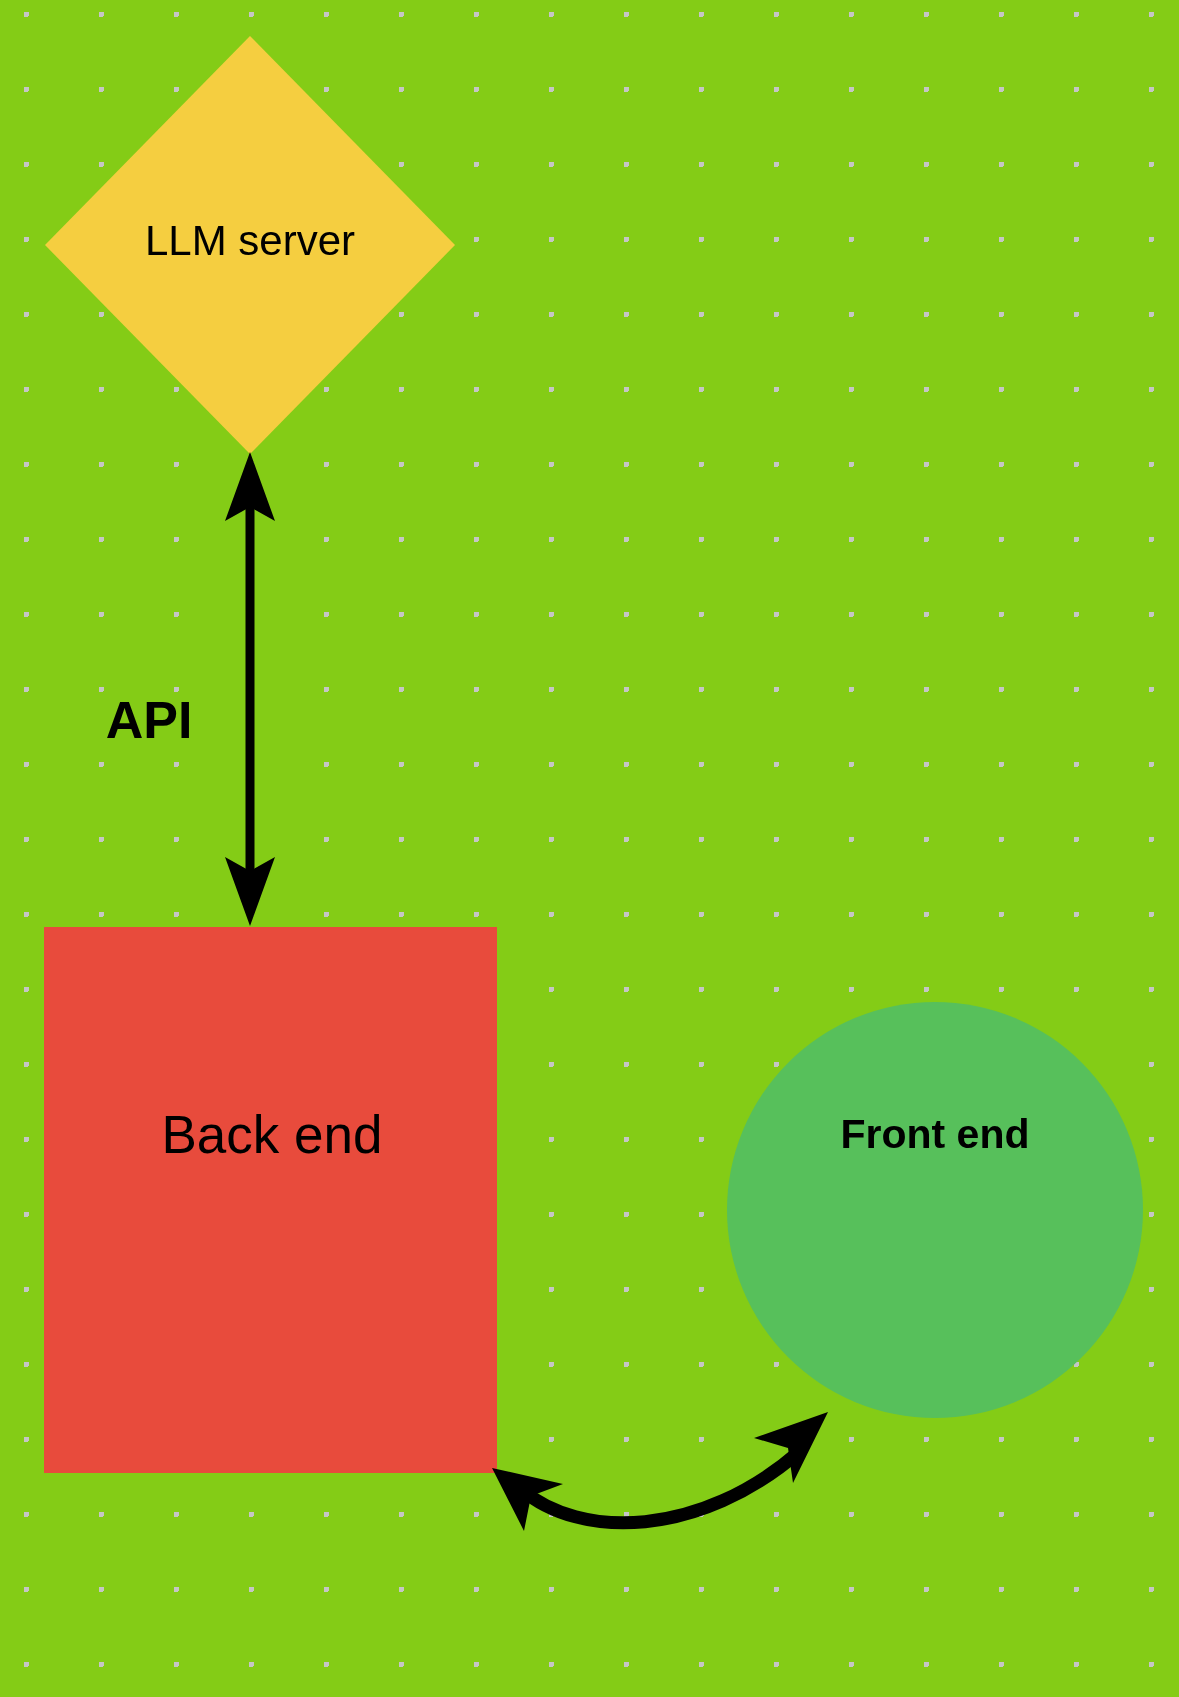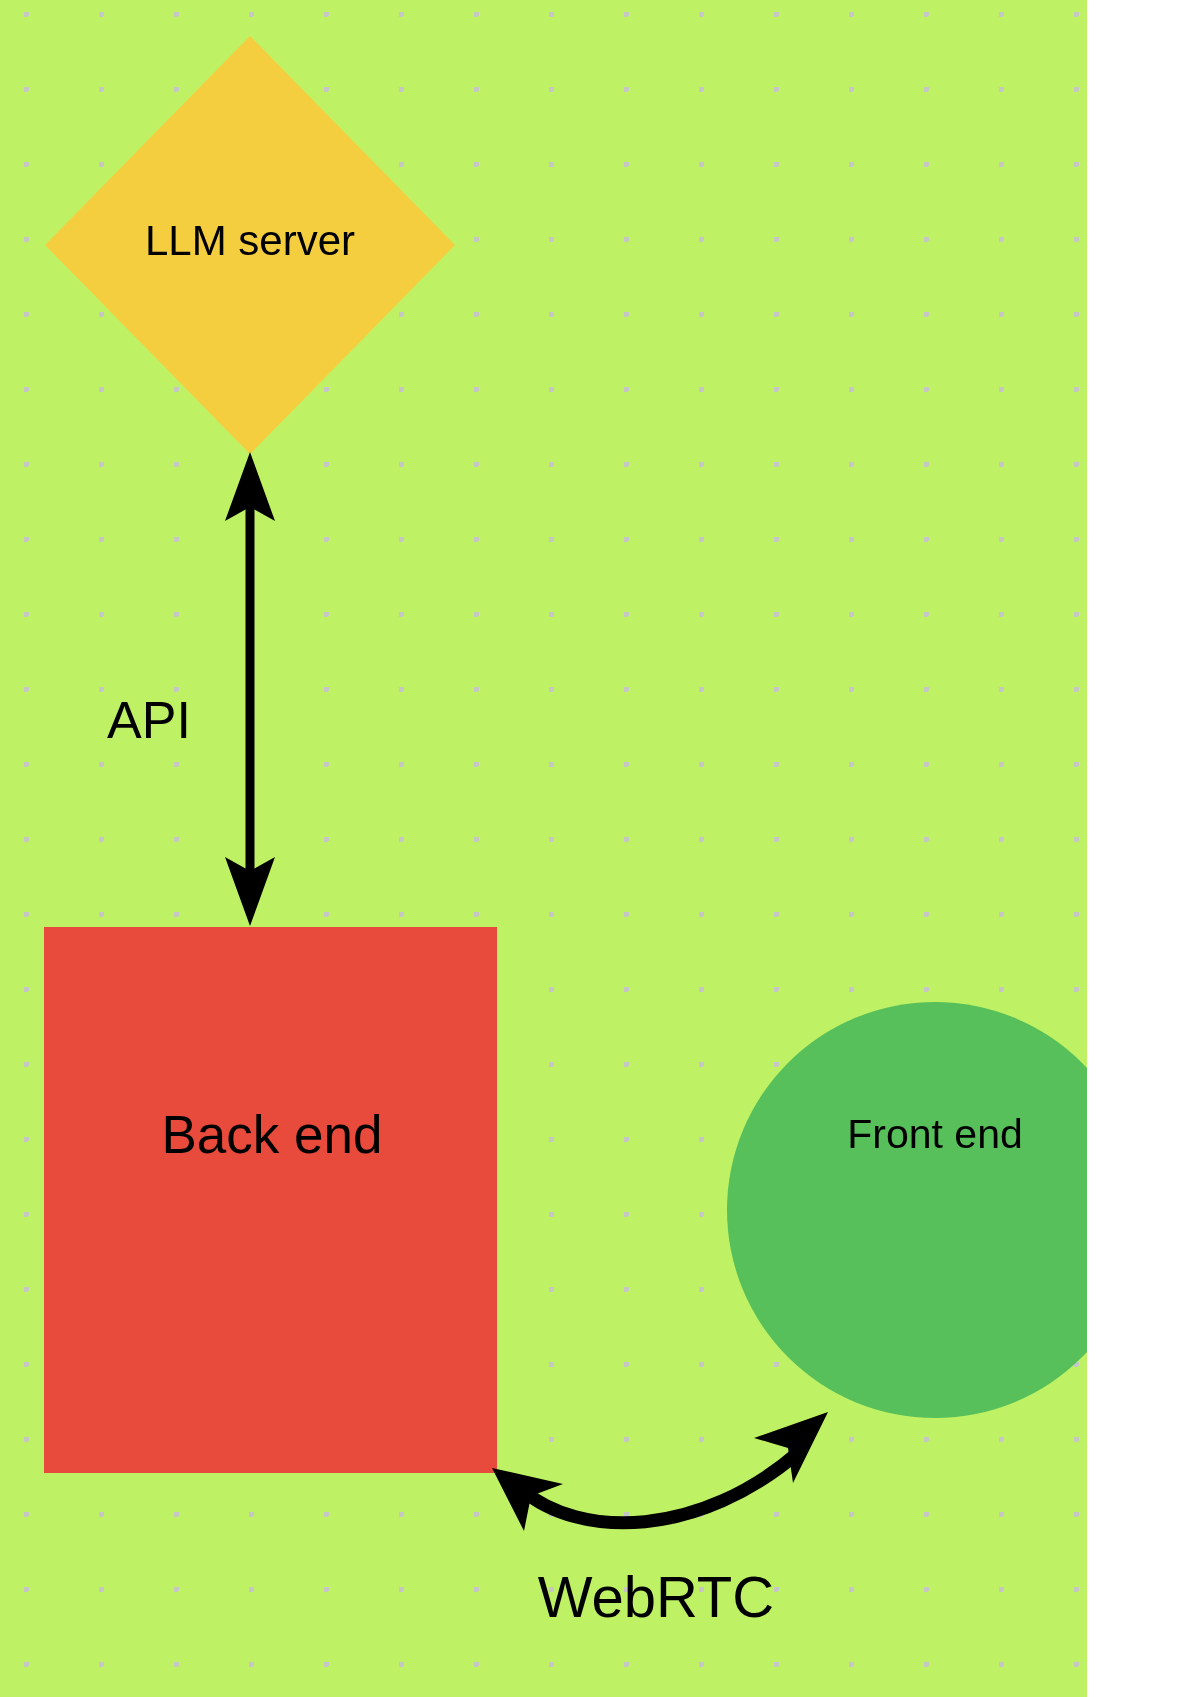--- a/index.html
+++ b/index.html
@@ -2,23 +2,23 @@
 <html><head>
 <meta charset="utf-8">
 <style>
   html, body {
     margin: 0;
     padding: 0;
     background: #ffffff;
   }
   #canvas {
     position: relative;
-    width: 1087px;
+    width: 1179px;
     height: 1697px;
-    background-color: #bef264;
+    background-color: #84cc16;
     overflow: hidden;
     font-family: "Liberation Sans", sans-serif;
   }
   #dot-grid {
     position: absolute;
     inset: 0;
     background-image: radial-gradient(circle at 1.5px 1.5px, #c6c6c6 3.6px, transparent 3.9px);
     background-size: 75px 75px;
     background-position: 24px 12px;
     pointer-events: none;
@@ -34,28 +34,28 @@
     color: #000000;
     font-weight: 400;
     white-space: nowrap;
     transform: translate(-50%, -50%);
     text-align: center;
     letter-spacing: 0px;
   }
   .edge-label {
     position: absolute;
     color: #000000;
-    font-weight: 400;
+    font-weight: 700;
     white-space: nowrap;
     transform: translate(-50%, -50%);
     text-align: right;
   }
   #label-llm-server { left: 250px; top: 241px; font-size: 42px; }
   #label-back-end   { left: 272px; top: 1134px; font-size: 53px; }
-  #label-front-end  { left: 935px; top: 1134px; font-size: 41px; }
+  #label-front-end  { left: 935px; top: 1134px; font-size: 41px; font-weight: bold; }
   #label-api        { left: 149px; top: 720px;  font-size: 52px; }
   #label-webrtc     { left: 656px; top: 1596px; font-size: 58px; }
 </style>
 </head>
 <body>
 
 <div id="canvas">
 
   <div id="dot-grid"></div>
 
@@ -81,15 +81,14 @@
   </svg>
 
   <div class="node-label" id="label-llm-server">LLM server</div>
 
   <div class="node-label" id="label-back-end">Back end</div>
 
   <div class="node-label" id="label-front-end">Front end</div>
 
   <div class="edge-label" id="label-api">API</div>
 
-  <div class="edge-label" id="label-webrtc">WebRTC</div>
 
 </div>
 
 </body></html>

